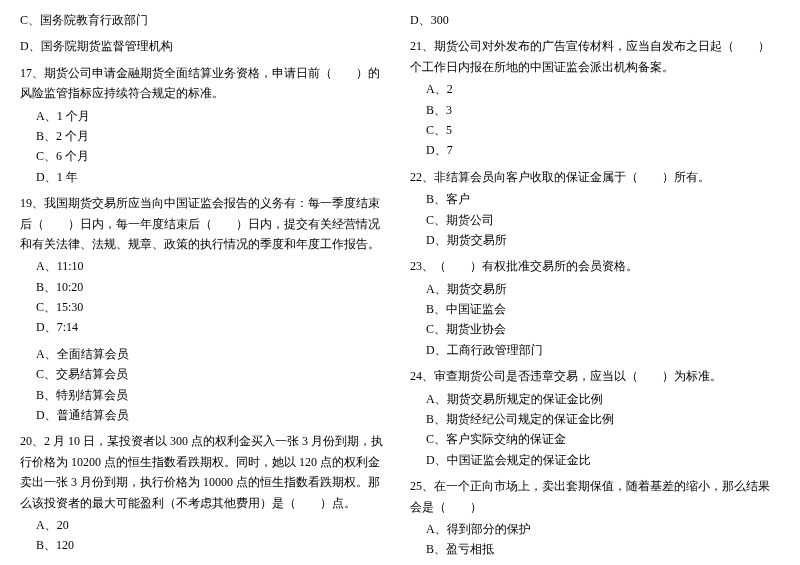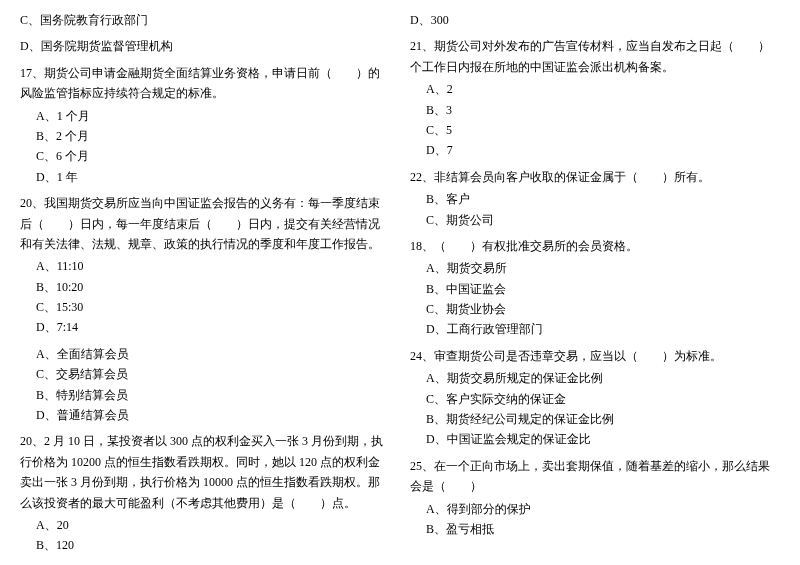--- a/index.html
+++ b/index.html
@@ -49,21 +49,21 @@
         <div class="question-text">D、国务院期货监督管理机构</div>
       </div>
       <div class="question-block">
         <div class="question-text">17、期货公司申请金融期货全面结算业务资格，申请日前（　　）的风险监管指标应持续符合规定的标准。</div>
         <span class="option">A、1 个月</span>
         <span class="option">B、2 个月</span>
         <span class="option">C、6 个月</span>
         <span class="option">D、1 年</span>
       </div>
       <div class="question-block">
-        <div class="question-text">20、我国期货交易所应当向中国证监会报告的义务有：每一季度结束后（　　）日内，每一年度结束后（　　）日内，提交有关经营情况和有关法律、法规、规章、政策的执行情况的季度和年度工作报告。</div>
+        <div class="question-text">19、我国期货交易所应当向中国证监会报告的义务有：每一季度结束后（　　）日内，每一年度结束后（　　）日内，提交有关经营情况和有关法律、法规、规章、政策的执行情况的季度和年度工作报告。</div>
         <span class="option">A、11:10</span>
         <span class="option">B、10:20</span>
         <span class="option">C、15:30</span>
         <span class="option">D、7:14</span>
       </div>
       <div class="question-block">
         <span class="option">A、全面结算会员</span>
         <span class="option">C、交易结算会员</span>
         <span class="option">B、特别结算会员</span>
         <span class="option">D、普通结算会员</span>
@@ -83,33 +83,34 @@
         <div class="question-text">21、期货公司对外发布的广告宣传材料，应当自发布之日起（　　）个工作日内报在所地的中国证监会派出机构备案。</div>
         <span class="option">A、2</span>
         <span class="option">B、3</span>
         <span class="option">C、5</span>
         <span class="option">D、7</span>
       </div>
       <div class="question-block">
         <div class="question-text">22、非结算会员向客户收取的保证金属于（　　）所有。</div>
         <span class="option">B、客户</span>
         <span class="option">C、期货公司</span>
+        <span class="option">D、期货交易所</span>
       </div>
       <div class="question-block">
-        <div class="question-text">18、（　　）有权批准交易所的会员资格。</div>
+        <div class="question-text">23、（　　）有权批准交易所的会员资格。</div>
         <span class="option">A、期货交易所</span>
         <span class="option">B、中国证监会</span>
         <span class="option">C、期货业协会</span>
         <span class="option">D、工商行政管理部门</span>
       </div>
       <div class="question-block">
         <div class="question-text">24、审查期货公司是否违章交易，应当以（　　）为标准。</div>
         <span class="option">A、期货交易所规定的保证金比例</span>
+        <span class="option">B、期货经纪公司规定的保证金比例</span>
         <span class="option">C、客户实际交纳的保证金</span>
-        <span class="option">B、期货经纪公司规定的保证金比例</span>
         <span class="option">D、中国证监会规定的保证金比</span>
       </div>
       <div class="question-block">
         <div class="question-text">25、在一个正向市场上，卖出套期保值，随着基差的缩小，那么结果会是（　　）</div>
         <span class="option">A、得到部分的保护</span>
         <span class="option">B、盈亏相抵</span>
       </div>
     </div>
 </div>
 

